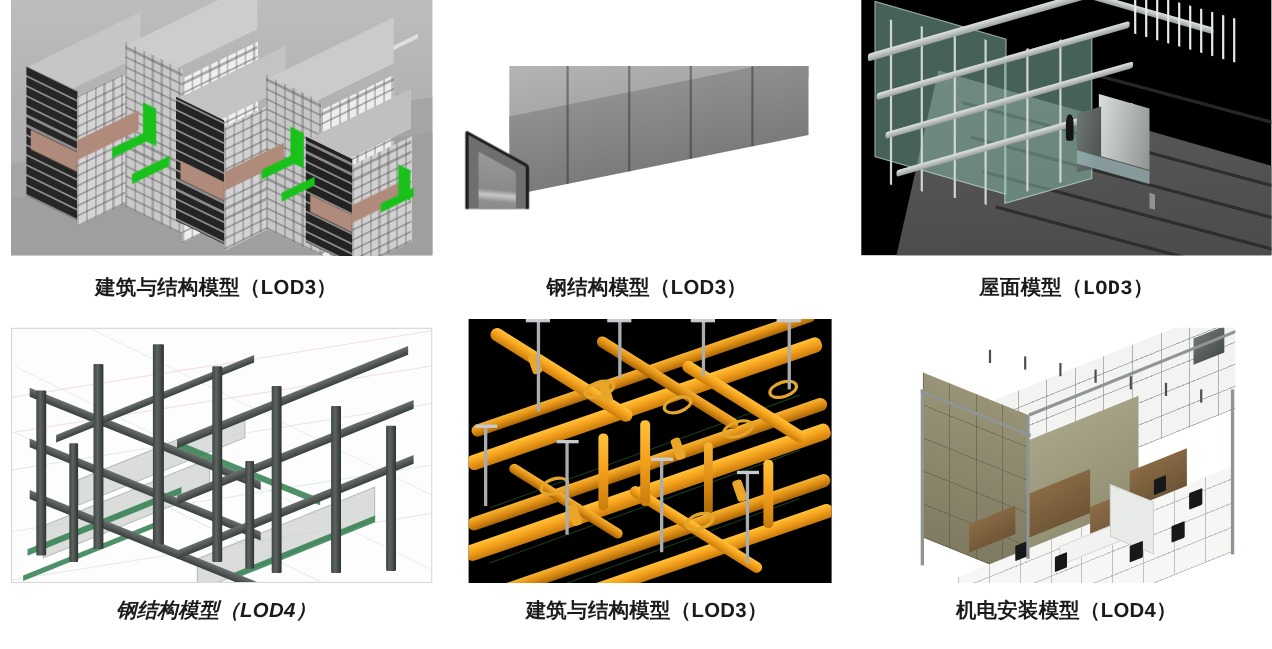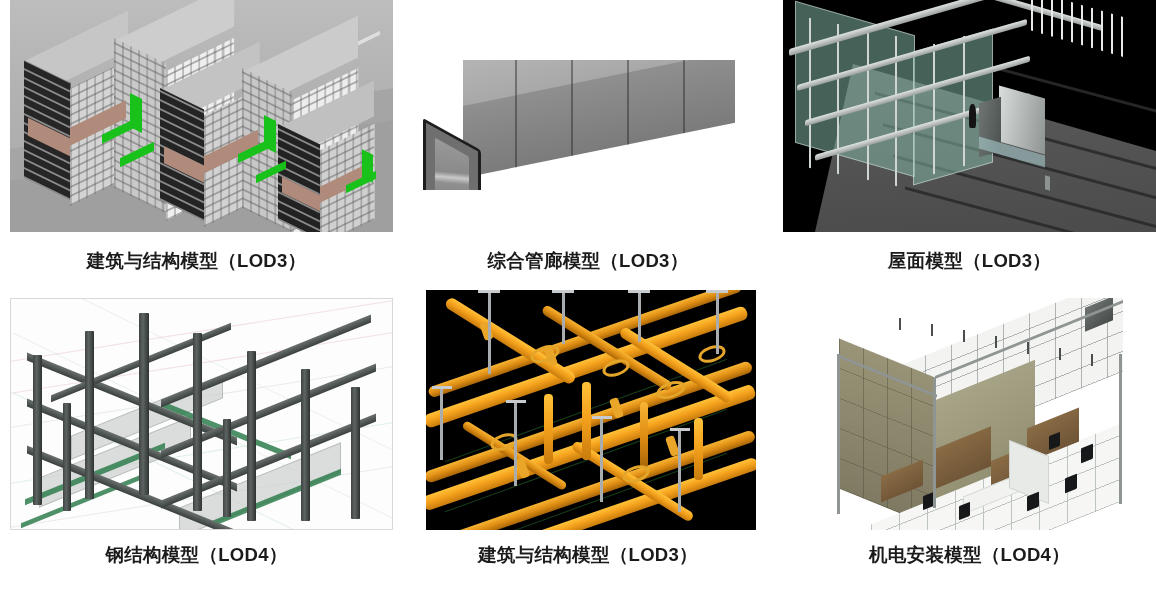--- a/index.html
+++ b/index.html
@@ -256,21 +256,21 @@
         <div class="duct-face">
           <div class="seam" style="left:52px;top:0;height:72px;"></div>
           <div class="seam" style="left:108px;top:0;height:72px;"></div>
           <div class="seam" style="left:164px;top:0;height:72px;"></div>
           <div class="seam" style="left:220px;top:0;height:72px;"></div>
         </div>
         <div class="duct-end">
           <div class="duct-end-in"></div>
         </div>
       </div>
-      <div class="caption" style="top:248px;">综合管廊模型（LOD3）</div>
+      <div class="caption" style="top:248px;">钢结构模型（LOD3）</div>
     </div>
 
     <div class="cell c3" style="top:0;height:290px;">
       <div class="thumb p3">
         <div class="roofdeck"></div>
         <div class="roofseam" style="left:92px;top:132px;width:300px;transform:skewY(15deg);"></div>
         <div class="roofseam" style="left:100px;top:162px;width:290px;transform:skewY(15deg);"></div>
         <div class="roofseam" style="left:110px;top:192px;width:280px;transform:skewY(15deg);"></div>
         <div class="roofseam" style="left:122px;top:222px;width:265px;transform:skewY(15deg);"></div>
         <div class="roofseam" style="left:210px;top:90px;width:180px;transform:skewY(15deg);"></div>
@@ -304,27 +304,27 @@
         </div>
 
         <div class="rooftop-box" style="left:216px;top:92px;width:46px;height:56px;transform:skewY(16deg);"></div>
         <div class="rooftop-box" style="left:196px;top:100px;width:22px;height:54px;transform:skewY(-16deg);background:linear-gradient(100deg,#6f7573,#4c5250);"></div>
         <div style="position:absolute;left:196px;top:146px;width:66px;height:12px;background:rgba(186,225,230,.5);transform:skewY(16deg);"></div>
 
         <div class="person" style="left:186px;top:104px;width:7px;height:24px;"></div>
 
         <div style="position:absolute;left:262px;top:176px;width:5px;height:14px;background:#8d9391;transform:skewY(16deg);"></div>
       </div>
-      <div class="caption" style="top:248px;">屋面模型（LOD3）</div>
+      <div class="caption" style="top:248px;font-family:Liberation Mono, monospace;">屋面模型（LOD3）</div>
     </div>
   </div>
 
   <div class="row row-2">
 
-    <div class="cell c1" style="top:0;height:300px;">
+    <div class="cell c1" style="top:0;height:300px;font-style:italic;">
       <div class="thumb p4">
 
         <div class="plan-line" style="left:-20px;top:30px;width:440px;background:#e7bcc9;transform:rotate(-9deg);"></div>
         <div class="plan-line" style="left:-20px;top:62px;width:440px;background:#e7bcc9;transform:rotate(-9deg);"></div>
         <div class="plan-line" style="left:-20px;top:96px;width:440px;background:#cfd8d2;transform:rotate(-9deg);"></div>
         <div class="plan-line" style="left:-20px;top:152px;width:440px;background:#bfe0c8;transform:rotate(-9deg);"></div>
         <div class="plan-line" style="left:-20px;top:196px;width:440px;background:#cfd8d2;transform:rotate(-9deg);"></div>
         <div class="plan-line" style="left:-20px;top:62px;width:440px;background:#d8dfe0;transform:rotate(26deg);"></div>
         <div class="plan-line" style="left:-20px;top:130px;width:440px;background:#d8dfe0;transform:rotate(26deg);"></div>
         <div class="plan-line" style="left:-20px;top:190px;width:440px;background:#bfe0c8;transform:rotate(26deg);"></div>

